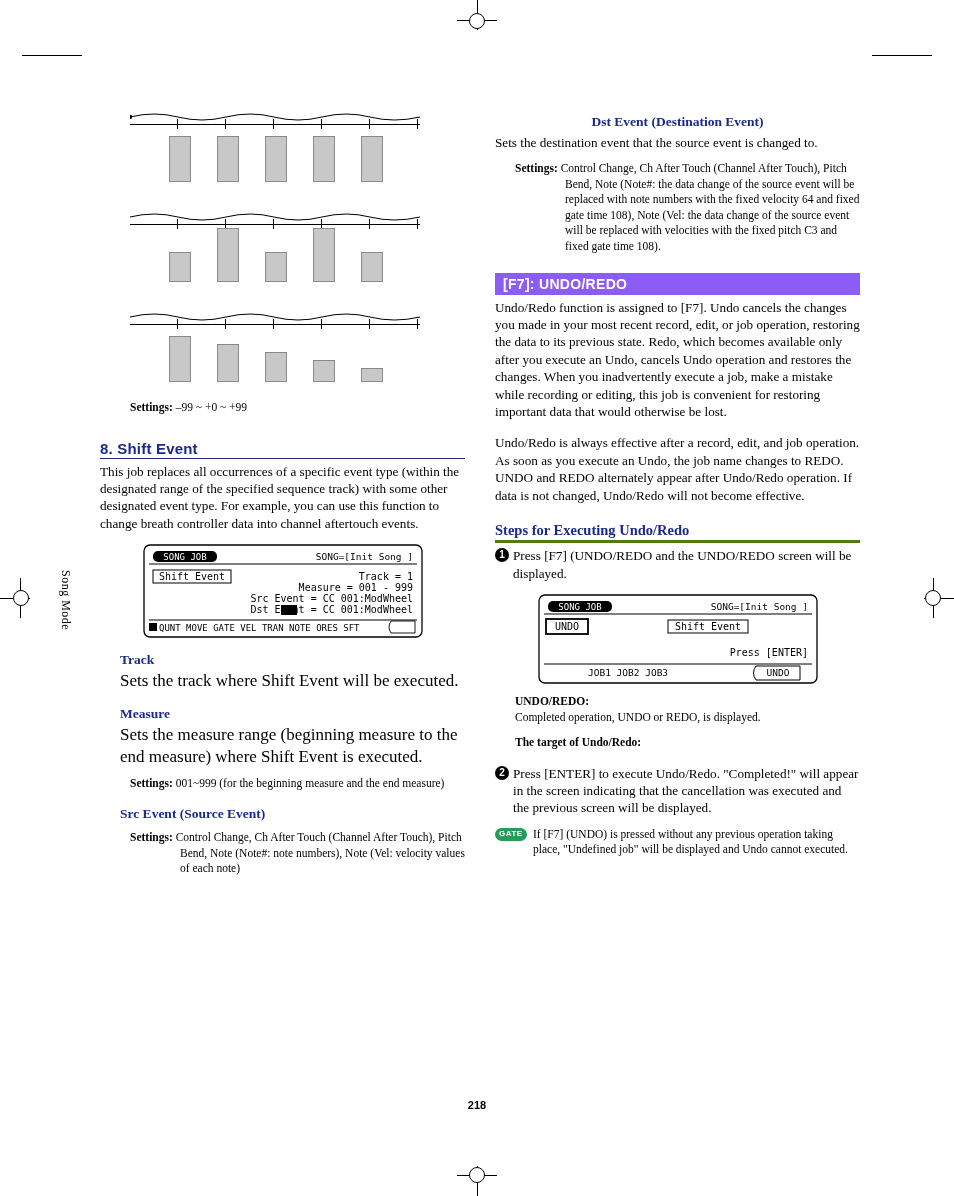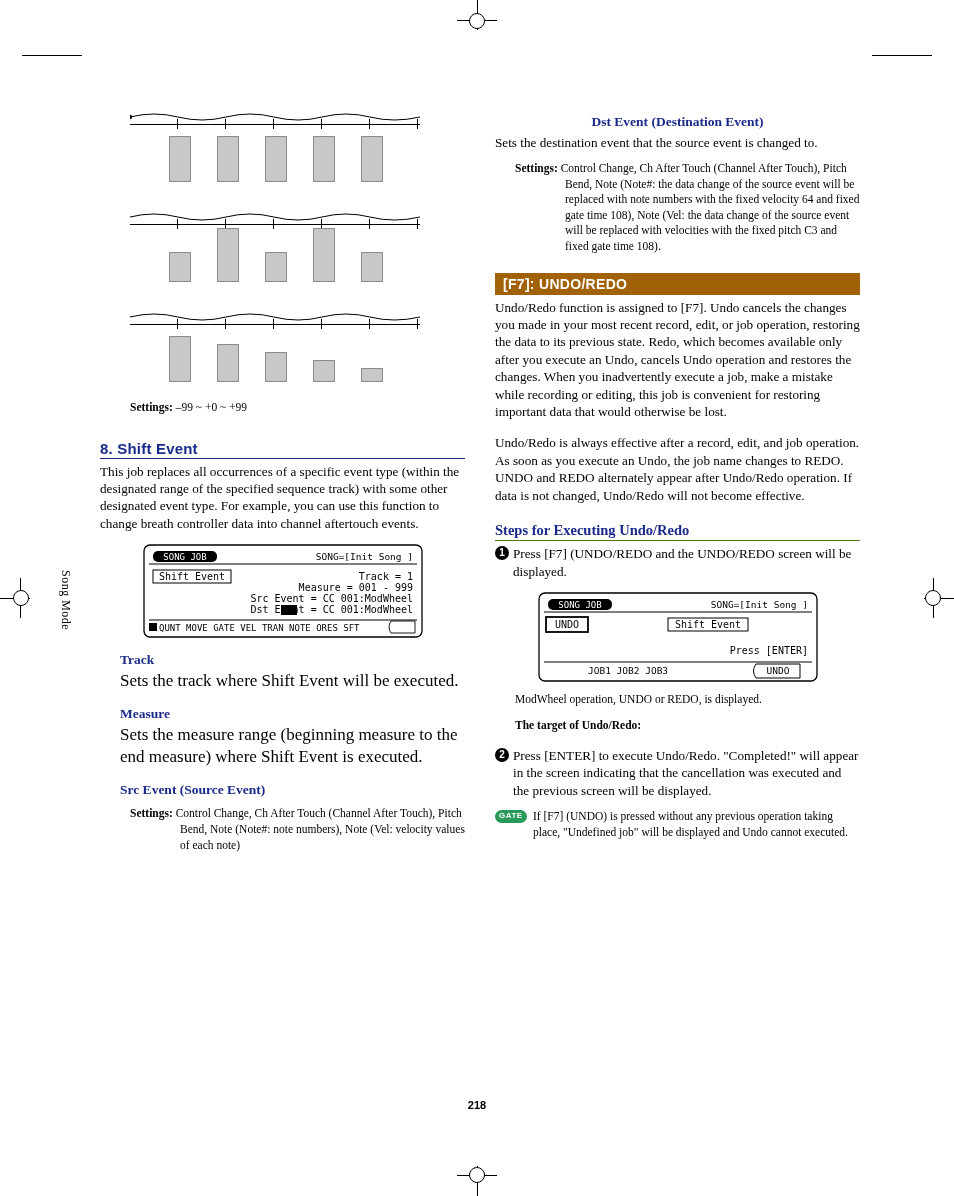--- a/index.html
+++ b/index.html
@@ -214,35 +214,35 @@
   .settings-indent2 .hang {
     display: block;
     padding-left: 50px;
     text-indent: -50px;
   }
   .lcd {
     display: block;
     margin: 12px auto 4px auto;
   }
   .bar-header {
-    background: #a16207;
+    background: #8b5cf6;
     color: #fff;
     font-family: Arial, Helvetica, sans-serif;
     font-weight: 900;
     font-size: 14px;
     padding: 3px 8px;
     margin: 18px 0 4px 0;
     letter-spacing: 0.3px;
   }
   .sub-h-main {
     font-family: Georgia, "Times New Roman", serif;
     font-weight: bold;
     color: #1a2a8a;
     font-size: 14.5px;
-    border-bottom: 1px solid #4d7c0f;
+    border-bottom: 3px solid #4d7c0f;
     padding-bottom: 1px;
     margin: 18px 0 4px 0;
   }
   .step {
     font-size: 13.2px;
     line-height: 1.32;
     margin: 2px 0 0 0;
     padding-left: 18px;
     position: relative;
   }
@@ -405,20 +405,23 @@
       <rect x="6" y="79" width="8" height="8" fill="#000"></rect>
       <text x="16" y="87" fill="#000" font-family="monospace" font-size="9">QUNT MOVE GATE VEL TRAN  NOTE ORES SFT</text>
       <path d="M248 77 h24 v12 h-24 q-4 -6 0 -12 z" fill="none" stroke="#000" stroke-width="0.9"></path>
     </svg>
 
     <div class="sub-h">Track</div>
     <div class="sub-body">Sets the track where Shift Event will be executed.</div>
 
     <div class="sub-h">Measure</div>
     <div class="sub-body">Sets the measure range (beginning measure to the end measure) where Shift Event is executed.</div>
+    <div class="settings-indent">
+      <span class="hang"><span class="settings-label">Settings:</span> <span>001~999 (for the beginning measure and the end measure)</span></span>
+    </div>
 
     <div class="sub-h">Src Event (Source Event)</div>
     <div class="settings-indent">
       <span class="hang"><span class="settings-label">Settings:</span> <span>Control Change, Ch After Touch (Channel After Touch), Pitch Bend, Note (Note#: note numbers), Note (Vel: velocity values of each note)</span></span>
     </div>
 
   </div>
 
   <div class="col">
 
@@ -449,21 +452,22 @@
       <rect x="130" y="26" width="80" height="13" fill="#fff" stroke="#000"></rect>
       <text x="170" y="36" fill="#000" font-family="monospace" font-size="10" text-anchor="middle">Shift Event</text>
       <text x="270" y="62" fill="#000" font-family="monospace" font-size="10" text-anchor="end">Press [ENTER]</text>
       <line x1="6" y1="70" x2="274" y2="70" stroke="#000"></line>
       <text x="50" y="82" fill="#000" font-family="monospace" font-size="9.5">JOB1 JOB2 JOB3</text>
       <path d="M218 72 h44 v14 h-44 q-5 -7 0 -14 z" fill="none" stroke="#000"></path>
       <text x="240" y="82" fill="#000" font-family="monospace" font-size="9.5" text-anchor="middle">UNDO</text>
     </svg>
 
     <div class="note-block">
-      <span>ModWheel operation, UNDO or REDO, is displayed.</span>
+      <span class="nb-title">UNDO/REDO:</span>
+      <span>Completed operation, UNDO or REDO, is displayed.</span>
     </div>
     <div class="note-block">
       <span class="nb-title">The target of Undo/Redo:</span>
     </div>
 
     <div class="step" style="margin-top:14px;">
       <span class="num">2</span>
       <span>Press [ENTER] to execute Undo/Redo. "Completed!" will appear in the screen indicating that the cancellation was executed and the previous screen will be displayed.</span>
     </div>
 

